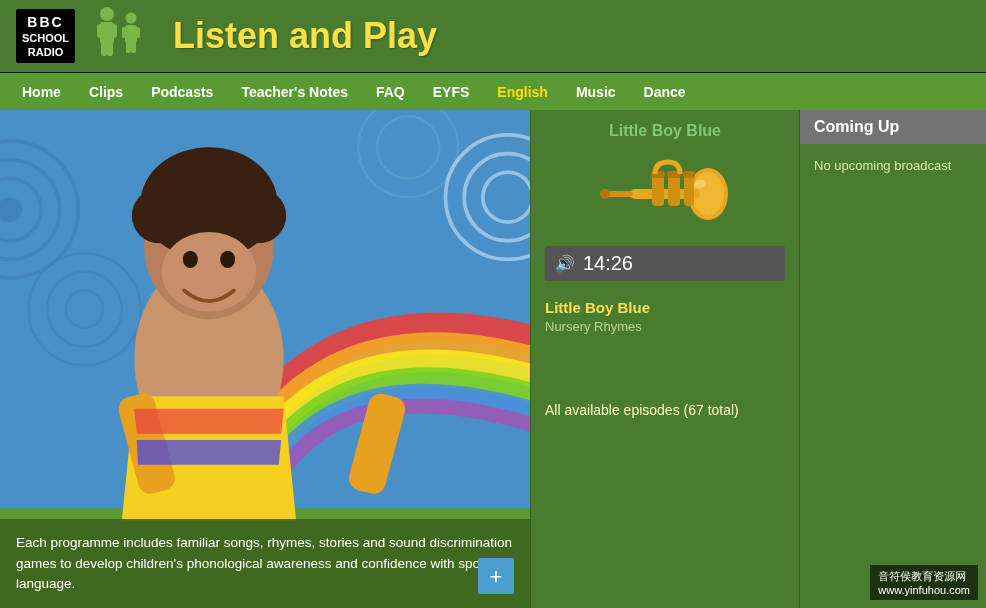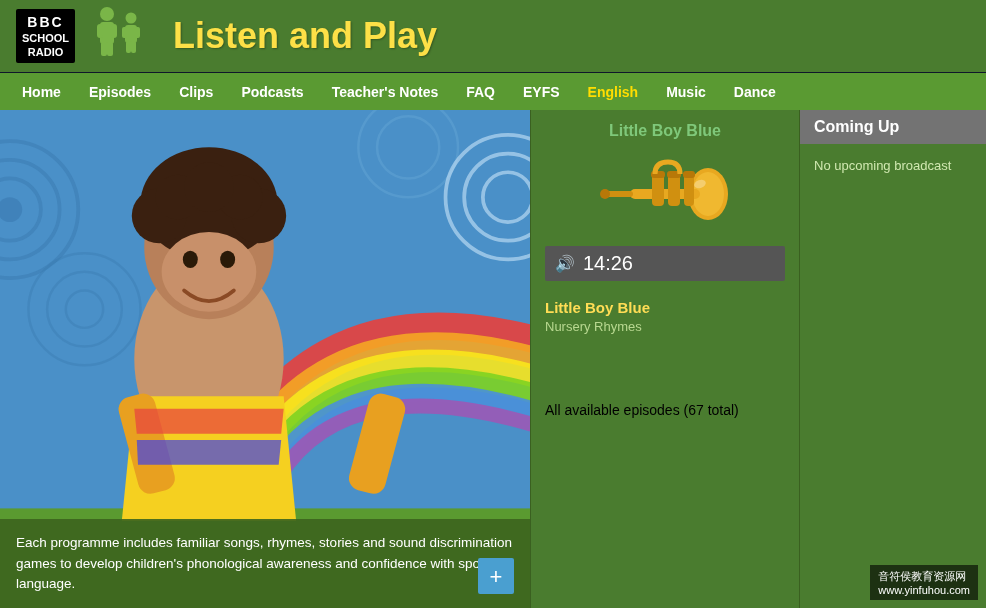--- a/index.html
+++ b/index.html
@@ -190,21 +190,21 @@
 
     .all-episodes {
       padding: 60px 14px 14px;
       color: #ffdd55;
       font-size: 14px;
       font-weight: bold;
       cursor: pointer;
     }
 
     .all-episodes span {
-      color: #000000;
+      color: #fef9c3;
       font-weight: normal;
     }
 
     
     .right-panel {
       flex: 1;
       background: #4a7c2f;
       padding: 0;
     }
 
@@ -273,21 +273,20 @@
       <rect x="48" y="23" width="5" height="11" rx="2" fill="#7ab648"></rect>
       <rect x="39" y="37" width="5" height="12" rx="2" fill="#7ab648"></rect>
       <rect x="44" y="37" width="5" height="12" rx="2" fill="#7ab648"></rect>
     </svg>
   </div>
   <div class="header-title">Listen and Play</div>
 </div>
 
 <nav class="nav">
   <a class="nav-item">Home</a>
-  <a class="nav-item">Episodes</a>
   <a class="nav-item">Clips</a>
   <a class="nav-item">Podcasts</a>
   <a class="nav-item">Teacher's Notes</a>
   <a class="nav-item">FAQ</a>
   <a class="nav-item">EYFS</a>
   <a class="nav-item active">English</a>
   <a class="nav-item">Music</a>
   <a class="nav-item">Dance</a>
 </nav>
 

